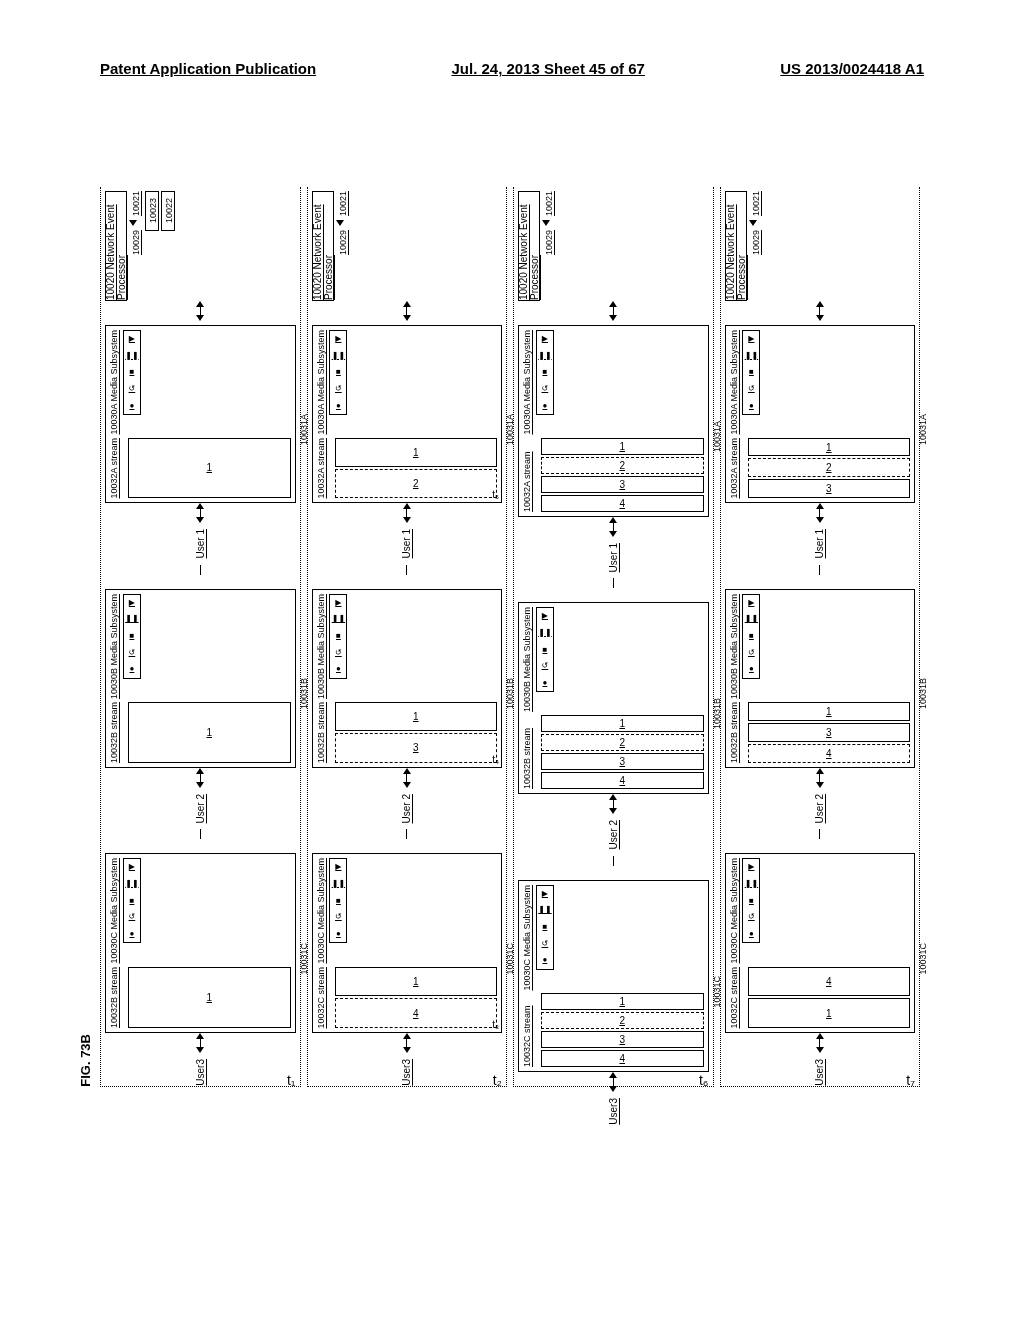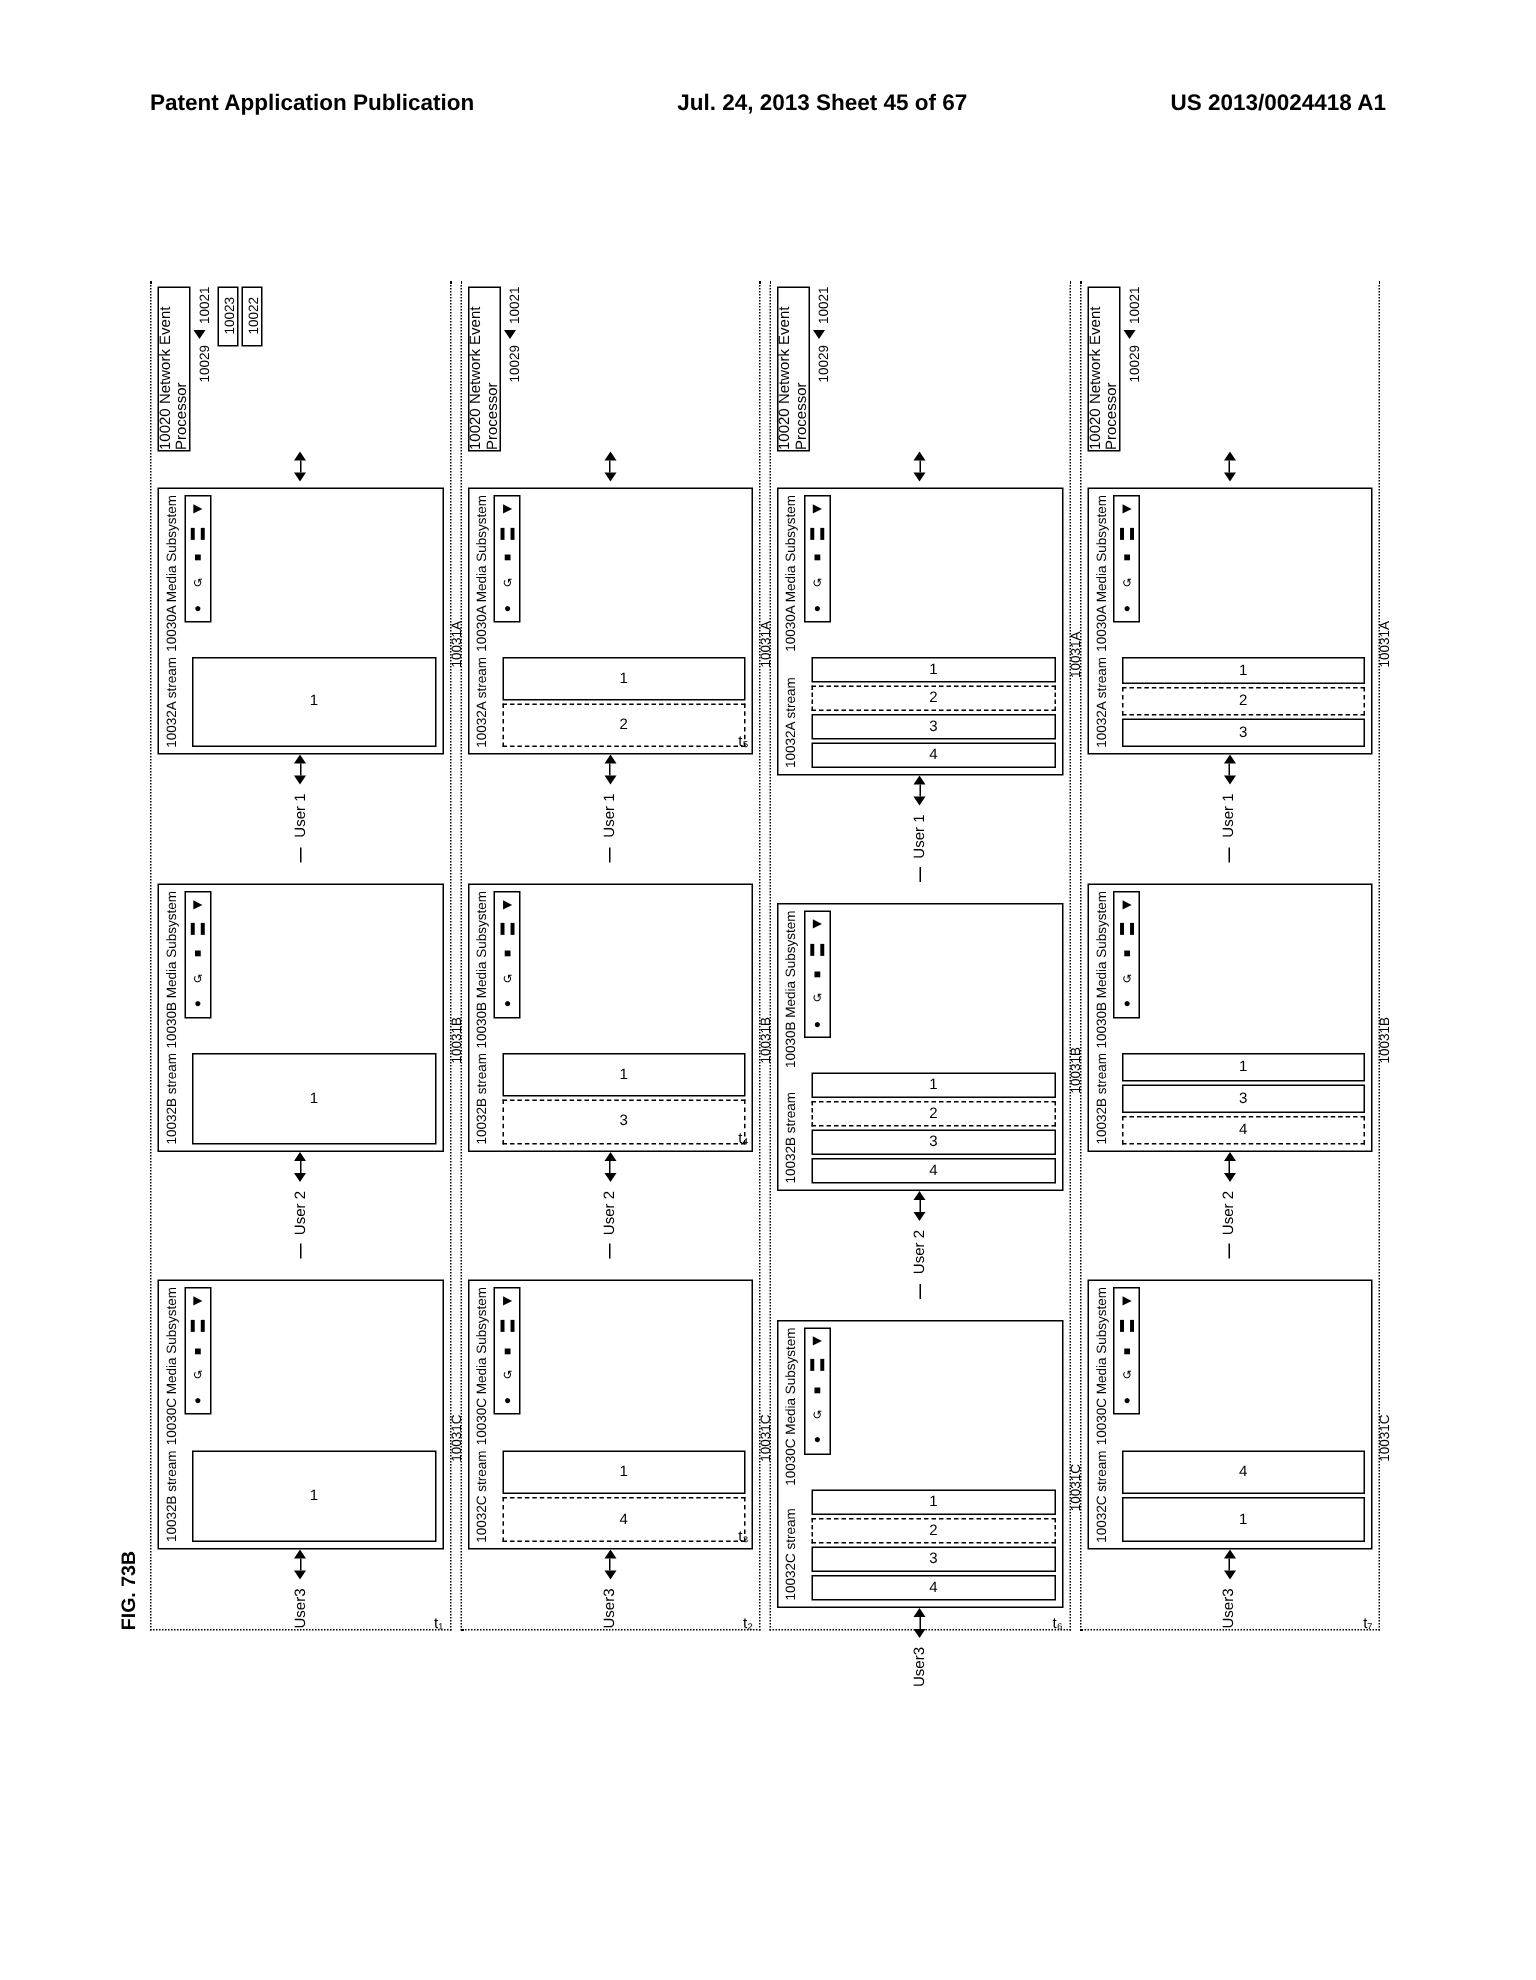--- a/index.html
+++ b/index.html
@@ -8,20 +8,21 @@
     background: #fff;
     width: 1024px;
     height: 1320px;
     position: relative;
   }
   .page {
     width: 1024px;
     height: 1320px;
     position: relative;
     padding: 60px 100px;
+    text-decoration: underline;
   }
   .header {
     display: flex;
     justify-content: space-between;
     font-size: 15px;
     font-weight: bold;
     padding-bottom: 10px;
   }
   .header .right { text-align: right; }
   .figure-area {
@@ -128,21 +129,21 @@
   .conn {
     display: flex;
     flex-direction: column;
     align-items: center;
     height: 20px;
   }
   .t-label {
     position: absolute;
     bottom: -2px;
     right: 4px;
-    font-size: 10px;
+    font-size: 14px;
   }
   .t-label-mid {
     position: absolute;
     font-size: 10px;
     text-align: right;
   }
   .fig-caption {
     writing-mode: vertical-rl;
     transform: rotate(180deg);
     font-size: 13px;

